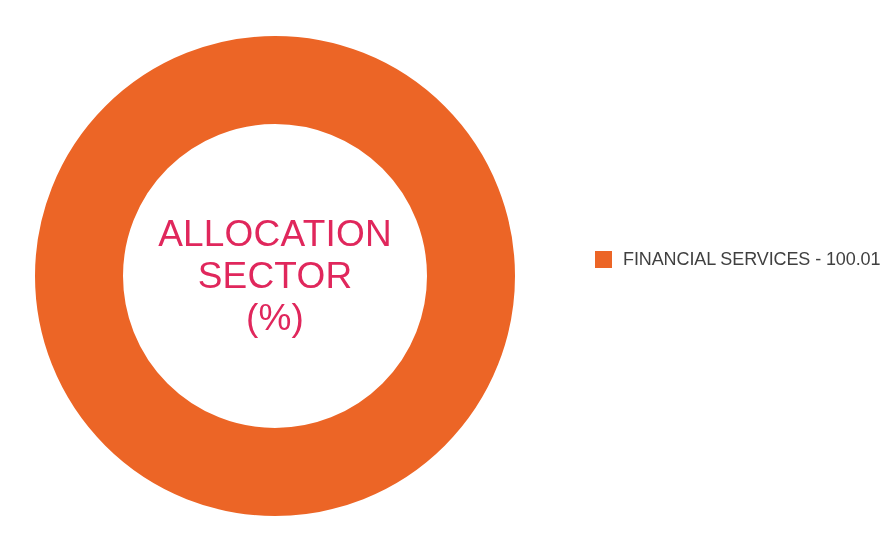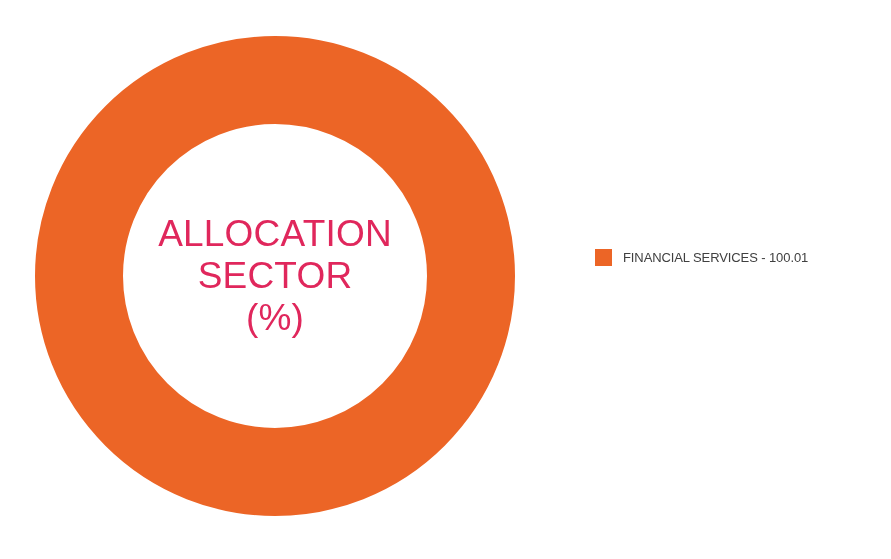--- a/index.html
+++ b/index.html
@@ -79,21 +79,21 @@
   .legend-swatch {
     width: 17px;
     height: 17px;
     flex: none;
     background: #ec6526;
   }
   .legend-text {
     margin-left: 11px;
     color: #404040;
     font-family: "Liberation Sans", sans-serif;
-    font-size: 13px;
+    font-size: 18px;
     font-weight: 400;
     letter-spacing: -0.1px;
     white-space: nowrap;
   }
 </style>
 </head>
 <body style="background: rgb(255, 255, 255);">
 
 <div id="chart-root">
 

